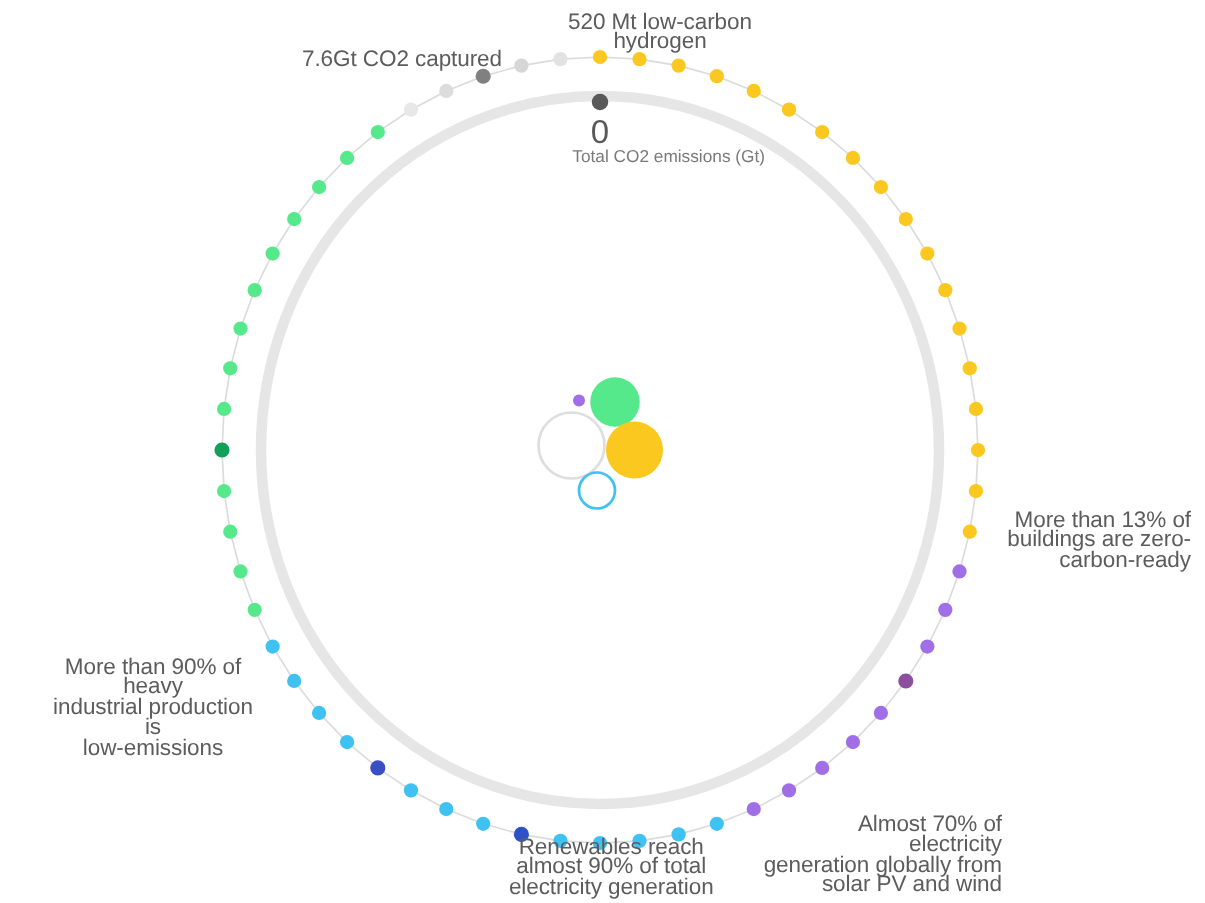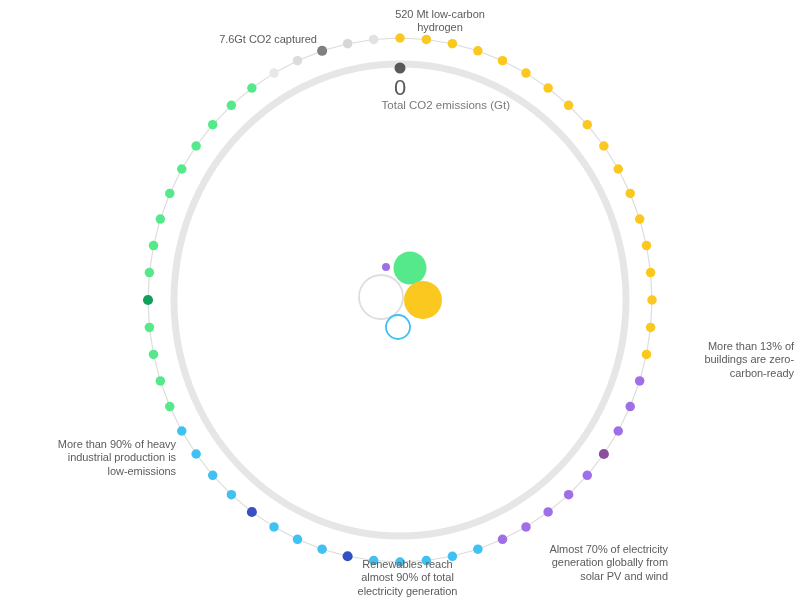--- a/index.html
+++ b/index.html
@@ -25,28 +25,28 @@
   svg.viz {
     position: absolute;
     left: 0;
     top: 0;
     width: 803px;
     height: 602px;
     display: block;
   }
   .annotation {
     position: absolute;
-    font-size: 11px;
+    font-size: 15px;
     line-height: 13.4px;
     color: #5c5c5c;
     white-space: pre-line;
     letter-spacing: -0.05px;
   }
   .ann-left   { text-align: right; }
-  .ann-right  { text-align: right; }
+  .ann-right  { text-align: center; }
   .ann-center { text-align: center; }
   .center-value {
     position: absolute;
     text-align: center;
     color: #595959;
     font-size: 22px;
     line-height: 24px;
     font-weight: 400;
   }
   .center-caption {

